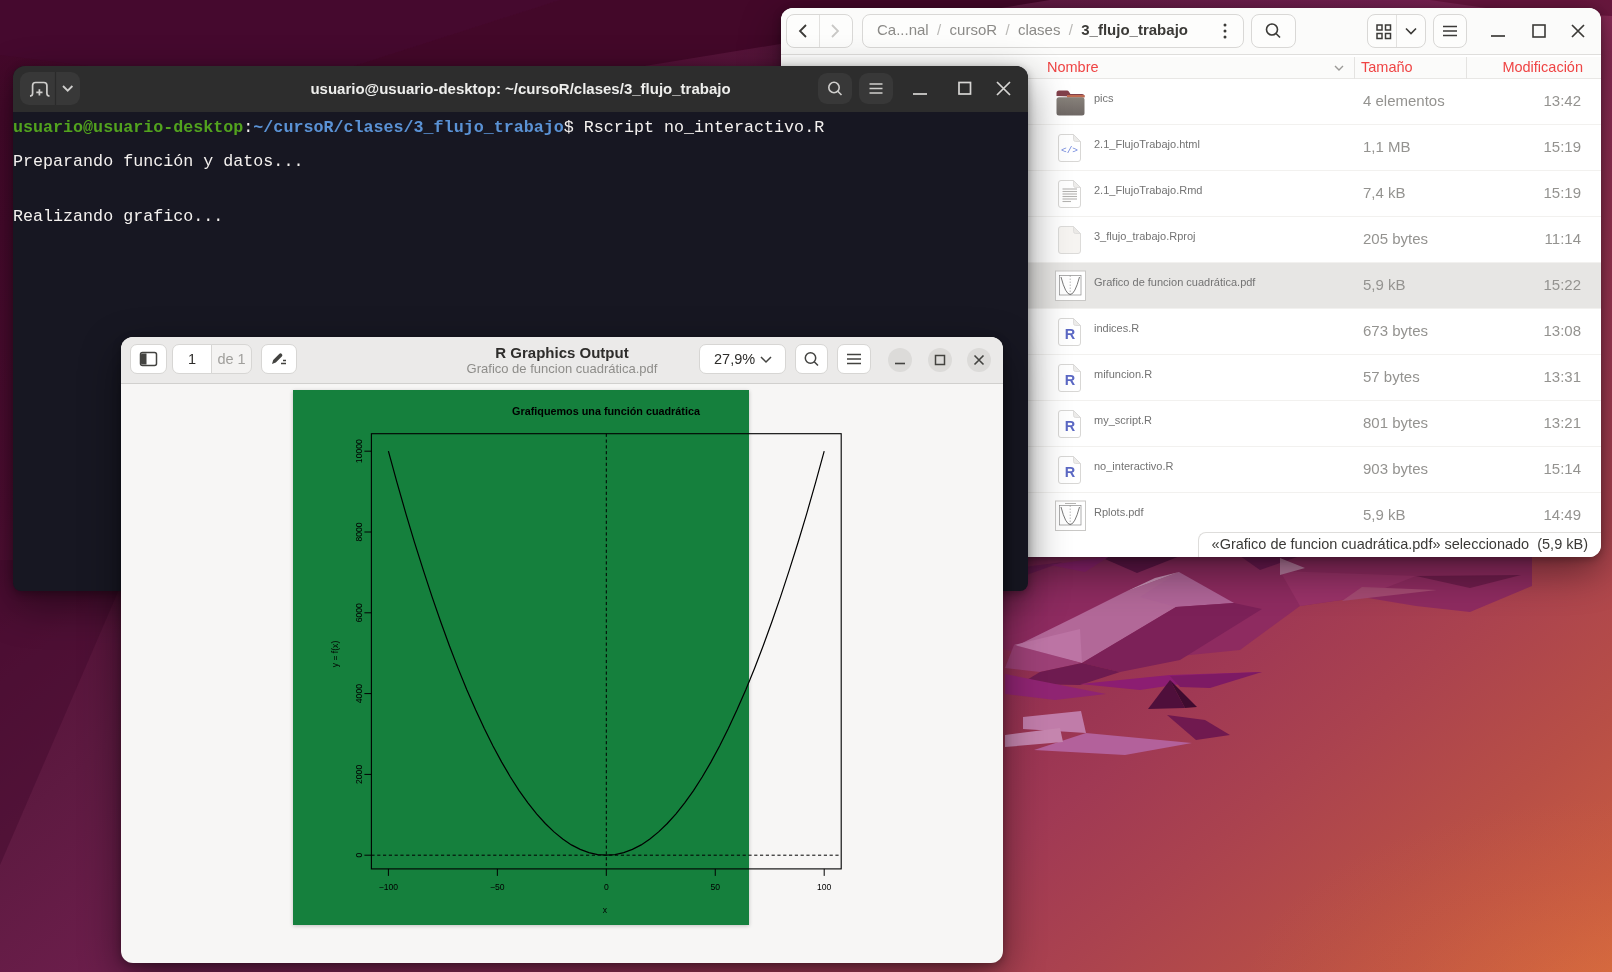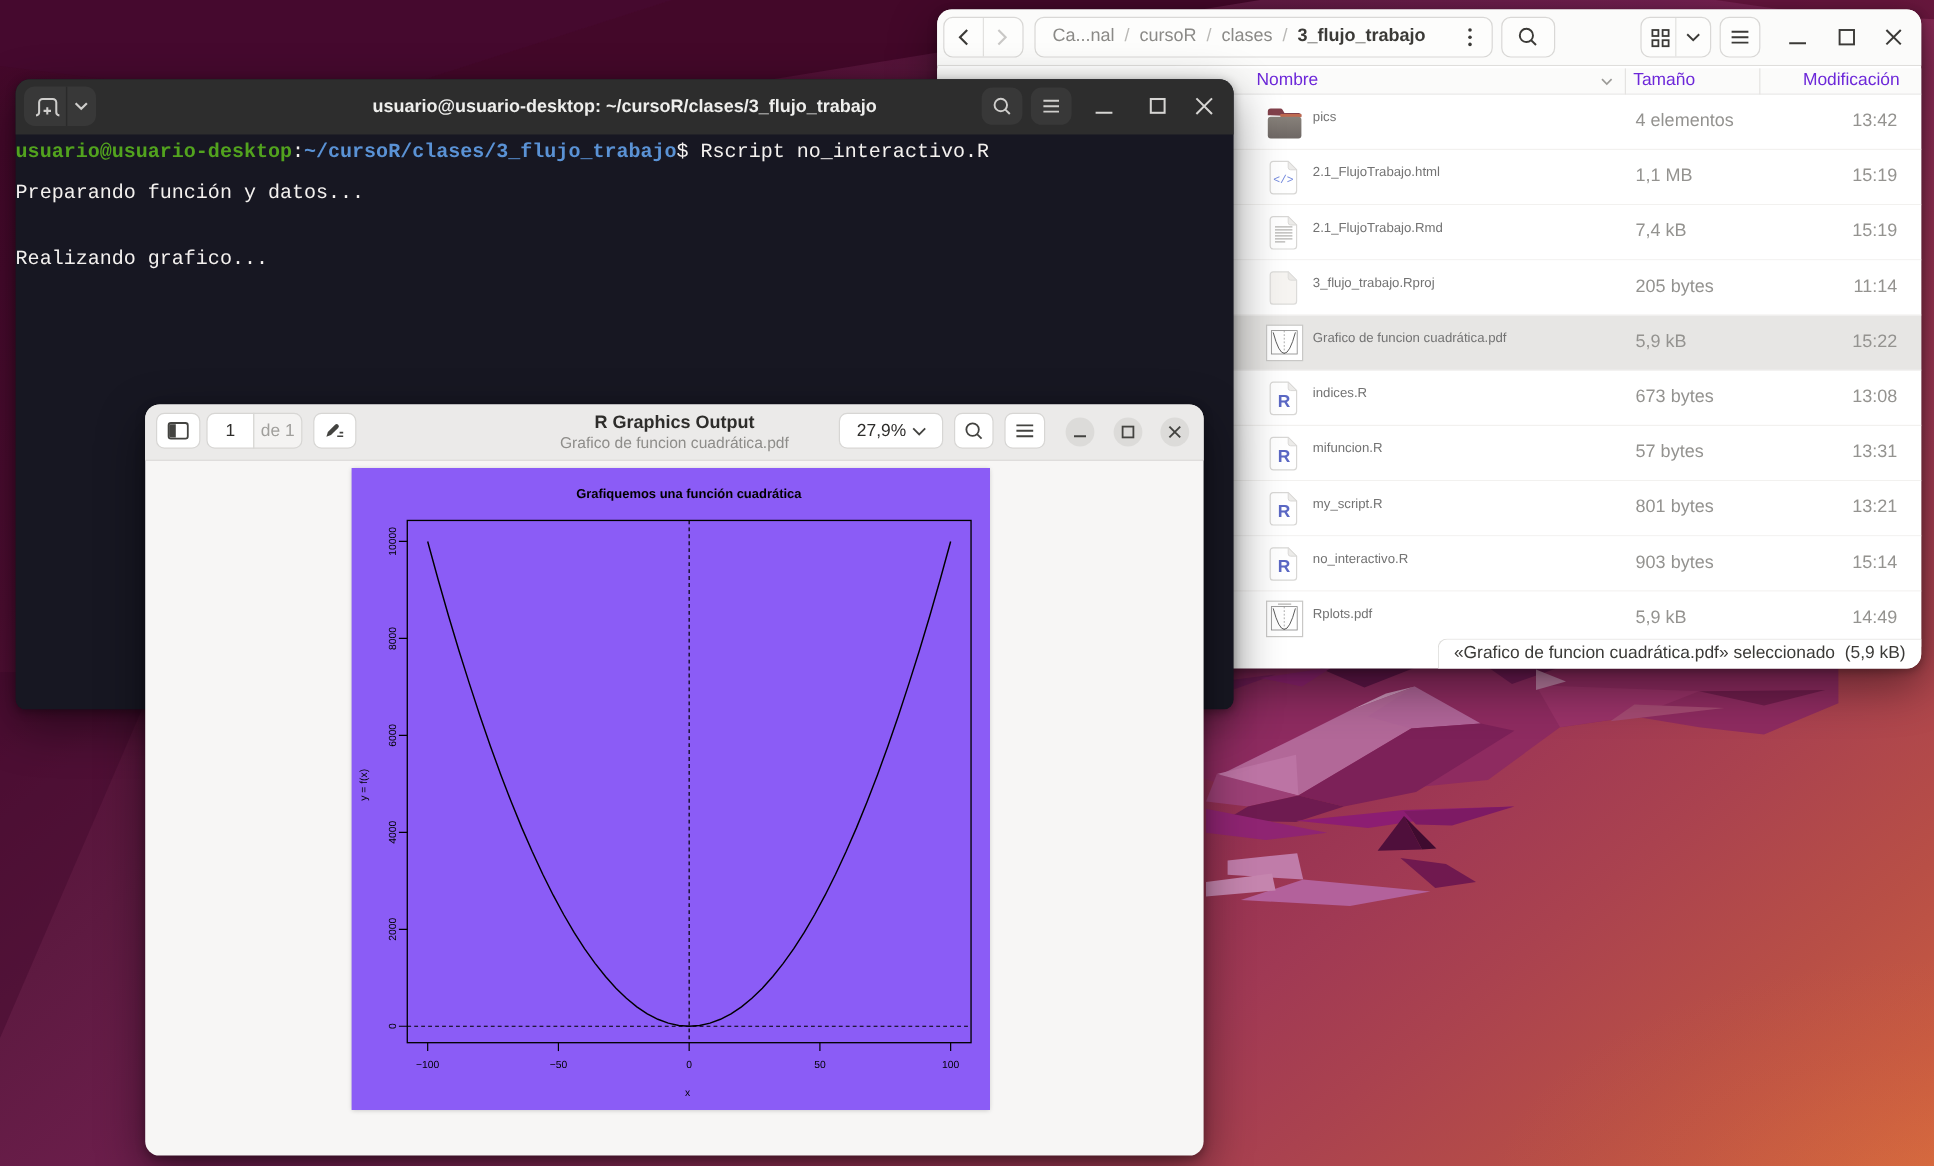--- a/index.html
+++ b/index.html
@@ -8,21 +8,21 @@
   background:
     radial-gradient(24% 20% at 101% 102%, rgba(228,126,58,.30) 0%, rgba(220,106,58,.13) 60%, rgba(220,106,58,0) 100%),
     linear-gradient(140deg, #430829 0%, #470a2d 10%, #4e0d32 22%, #5e1a41 36%, #722050 50%, #8c2c55 62%, #983352 68%, #a03954 73%, #aa424f 80%, #b84f46 89%, #c95c41 97%, #d06240 100%);
 }
 .win { position:absolute; border-radius:12px; box-shadow: 0 14px 40px rgba(0,0,0,.45), 0 2px 8px rgba(0,0,0,.3); }
 
 
 #fm { left:781px; top:8px; width:820px; height:549px; background:#ffffff; }
 #fm .hdr { position:absolute; left:0; top:0; right:0; height:47px; background:#fbfbfa; border-bottom:1px solid #dfdedc; border-radius:12px 12px 0 0; }
 .fbtn { position:absolute; background:#fdfdfc; border:1px solid #d9d8d6; border-radius:8px; }
-#fm .colhdr { position:absolute; left:0; top:49px; right:0; height:22px; background:#fbfbfa; border-bottom:1px solid #e8e7e5; font-size:14.5px; color:#6d28d9; }
+#fm .colhdr { position:absolute; left:0; top:49px; right:0; height:22px; background:#fbfbfa; border-bottom:1px solid #e8e7e5; font-size:14.5px; color:#ef4444; }
 .cdiv { position:absolute; top:49px; width:1px; height:22px; background:#e4e3e1; }
 .row { position:absolute; left:0; width:820px; height:46px; border-bottom:1px solid #f2f1ef; background:#fff; }
 .row .nm { position:absolute; left:313px; top:13px; font-size:11px; color:#737373; }
 .row .sz { position:absolute; left:582px; top:13px; font-size:15px; color:#949390; }
 .row .tm { position:absolute; right:20px; top:13px; font-size:15px; color:#949390; }
 .row svg.ic { position:absolute; left:273px; top:7px; }
 #fm .status { position:absolute; right:0; bottom:0; height:25px; background:#ffffff; border-top:1px solid #dedddb; border-left:1px solid #dedddb; border-radius:8px 0 12px 0; font-size:14.5px; color:#3b3a37; padding:3px 13px 0 13px;margin-left:48px; }
 
 
 #term { left:13px; top:66px; width:1015px; height:525px; background:#171722; border-radius:12px 12px 8px 8px;padding-left:24px; }
@@ -34,21 +34,21 @@
 .tg { color:#52a31e; font-weight:bold; }
 .tb { color:#5a92d5; font-weight:bold; }
 
 
 #ev { left:121px; top:337px; width:882px; height:626px; background:#f7f6f5; }
 #ev .hdr { position:absolute; left:0; top:0; right:0; height:47px; background:#ebeae9; border-bottom:1px solid #d1d0ce; border-radius:12px 12px 0 0; }
 #ev .title { position:absolute; left:0; right:0; top:7px; text-align:center; font-size:15px; font-weight:bold; color:#2e2d2b; }
 #ev .subtitle { position:absolute; left:0; right:0; top:24px; text-align:center; font-size:13px; color:#8e8d8a; }
 .ebtn { position:absolute; background:#ffffff; border:1px solid #d7d6d4; border-radius:7px; }
 .ecirc { position:absolute; width:24px; height:24px; border-radius:50%; background:#dcdbd9; top:11px; }
-#ev .page { position:absolute; left:172px; top:53px; width:532px; height:535px; background:#8b5cf6; box-shadow:0 1px 4px rgba(0,0,0,.22); }
+#ev .page { position:absolute; left:172px; top:53px; width:456px; height:535px; background:#15803d; box-shadow:0 1px 4px rgba(0,0,0,.22);padding-left:32px; }
 </style>
 </head>
 <body>
 <div id="wall">
   <svg width="1612" height="972" viewBox="0 0 1612 972" style="position:absolute;left:0;top:0">
     <polygon points="0,0 560,0 280,90 0,55" fill="#45092e"></polygon>
     <polygon points="560,0 1050,0 620,70 280,90" fill="#430829"></polygon>
     <polygon points="0,865 121,585 121,560 0,560" fill="#430a2d" opacity=".5"></polygon>
     <polygon points="1430,0 1612,0 1612,16 1500,10" fill="#5c1034" opacity=".7"></polygon>
     <g>

